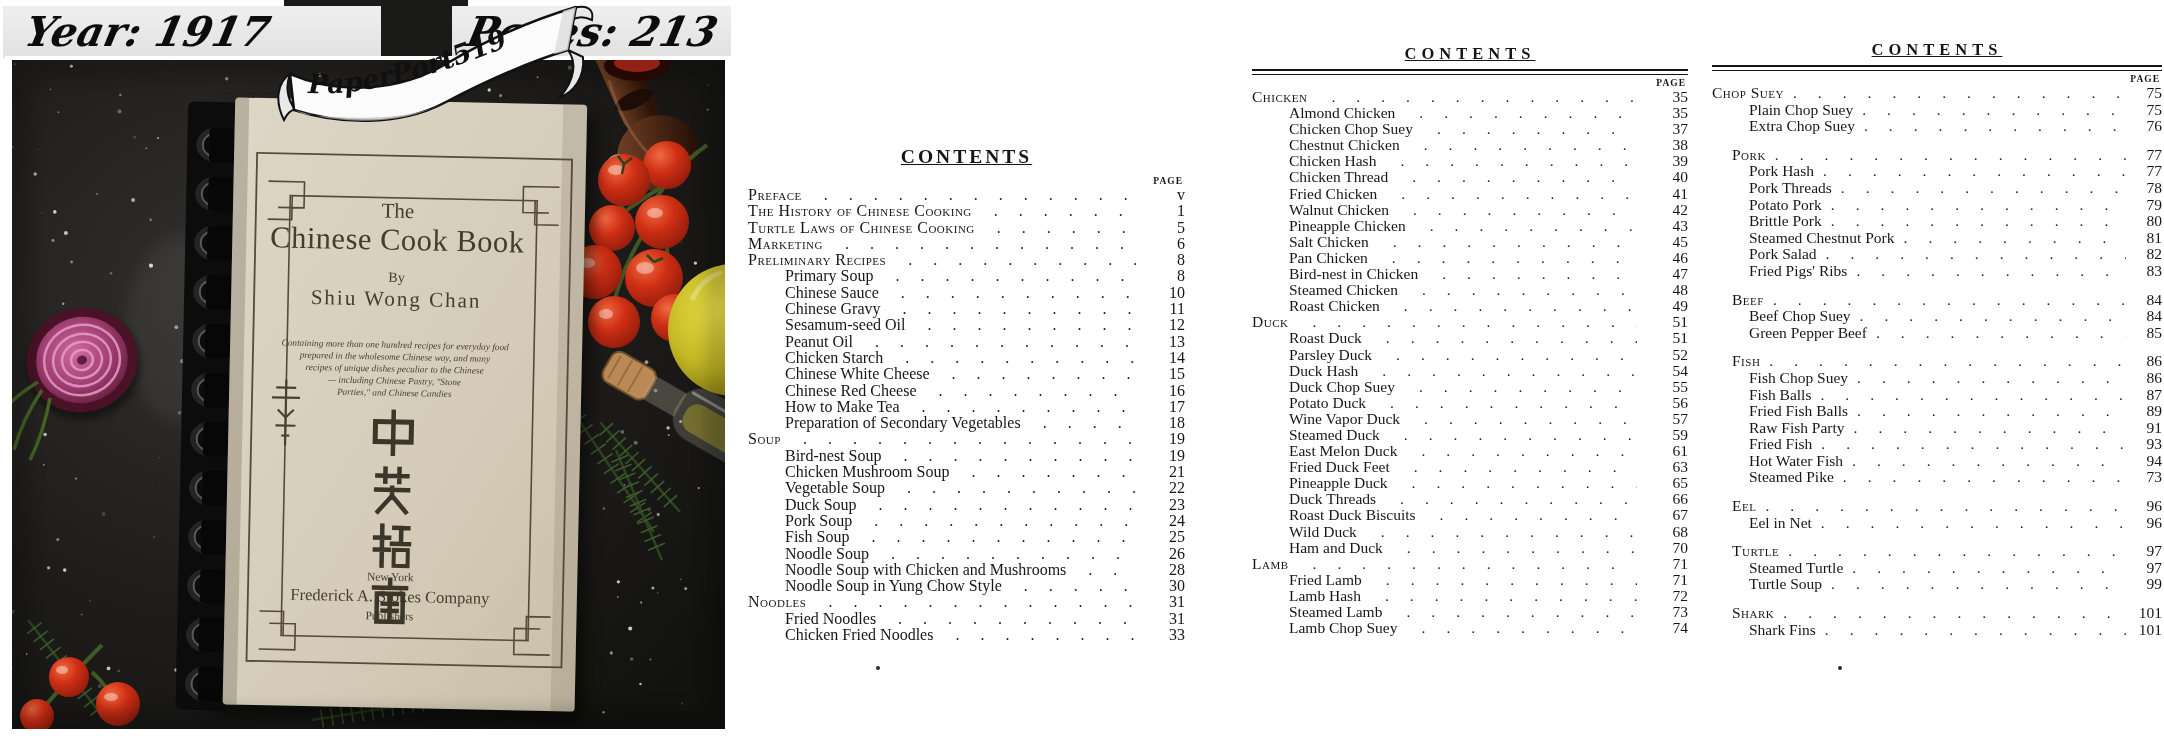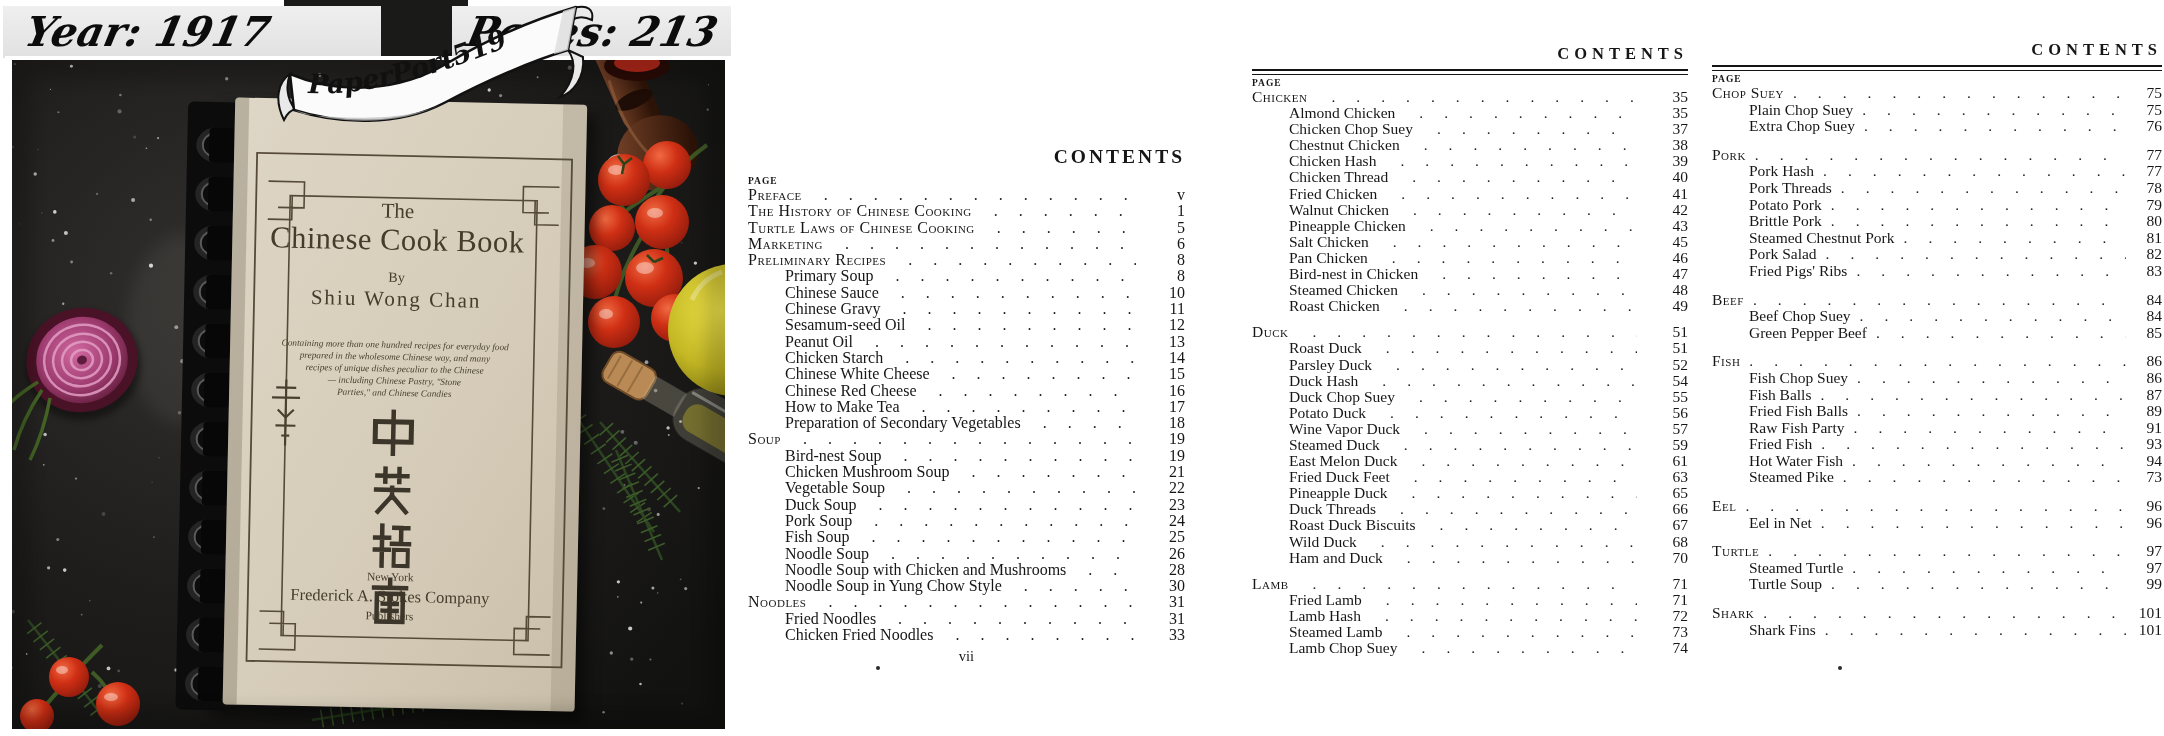--- a/index.html
+++ b/index.html
@@ -22,33 +22,33 @@
   .photo-frame svg{position:absolute;left:7px;top:4px;}
 
   .ribbon-wrap{position:absolute;left:276px;top:0;width:322px;height:130px;z-index:6;}
 
   
   .toc{position:absolute;color:#161616;}
   .tocA{left:748px;top:146px;width:437px;font-size:16px;}
   .tocB{left:1252px;top:44px;width:436px;font-size:15.5px;}
   .tocC{left:1712px;top:40px;width:450px;font-size:15.5px;}
 
-  .toc-header{position:relative;text-align:right;font-weight:bold;}
+  .toc-header{position:relative;text-align:center;font-weight:bold;text-decoration:underline;}
   .tocA .toc-header{font-size:19.5px;letter-spacing:3px;margin-bottom:8px;}
   .tocB .toc-header,.tocC .toc-header{font-size:16.5px;letter-spacing:5px;}
   .dbl-rule{margin-top:5px;border-top:2.5px solid #141414;border-bottom:1px solid #141414;height:3px;}
-  .page-lab{text-align:left;font-size:9.5px;font-weight:bold;letter-spacing:1px;padding-right:2px;margin-top:3px;}
+  .page-lab{text-align:right;font-size:9.5px;font-weight:bold;letter-spacing:1px;padding-right:2px;margin-top:3px;}
 
   .rows{margin-top:1px;}
   .row{display:flex;align-items:baseline;white-space:nowrap;}
   .tocA .row{height:16.3px;line-height:16.3px;gap:13px;}
   .tocB .row{height:16.1px;line-height:16.1px;gap:15px;}
   .tocC .row{height:16.6px;line-height:16.6px;justify-content:space-between;}
-  .row.gap{margin-top:10px;}
-  .tocC .row.gap{margin-top:12px;}
+  .row.gap{}
+  .tocC .row.gap{margin-top:12px;margin-left:20px;}
   .row .lab{flex:none;}
   .row.head .lab{font-variant:small-caps;letter-spacing:0.5px;}
   .row.sub{padding-left:37px;}
   .lead{flex:1 1 auto;min-width:0;overflow:hidden;white-space:nowrap;letter-spacing:21px;
         margin:0 2px 0 9px;color:#1d1d1d;}
   .pg{flex:none;width:34px;text-align:right;}
 
   .toc-footer{text-align:center;font-size:14.5px;margin-top:5px;}
 
   .stray-dot{position:absolute;width:4px;height:4px;border-radius:50%;background:#2a2a2a;}
@@ -616,21 +616,20 @@
           <span class="lab">Fried Noodles</span>
           <span class="lead">........................................</span>
           <span class="pg">31</span>
         </div>
         <div class="row sub">
           <span class="lab">Chicken Fried Noodles</span>
           <span class="lead">........................................</span>
           <span class="pg">33</span>
         </div>
       </div>
-    <div class="toc-footer">vii</div>
   </div>
 
   <div class="toc tocB">
     <div class="toc-header">CONTENTS</div>
     <div class="dbl-rule"></div>
     <div class="page-lab">PAGE</div>
     <div class="rows">
         <div class="row head">
           <span class="lab">Chicken</span>
           <span class="lead">........................................</span>

